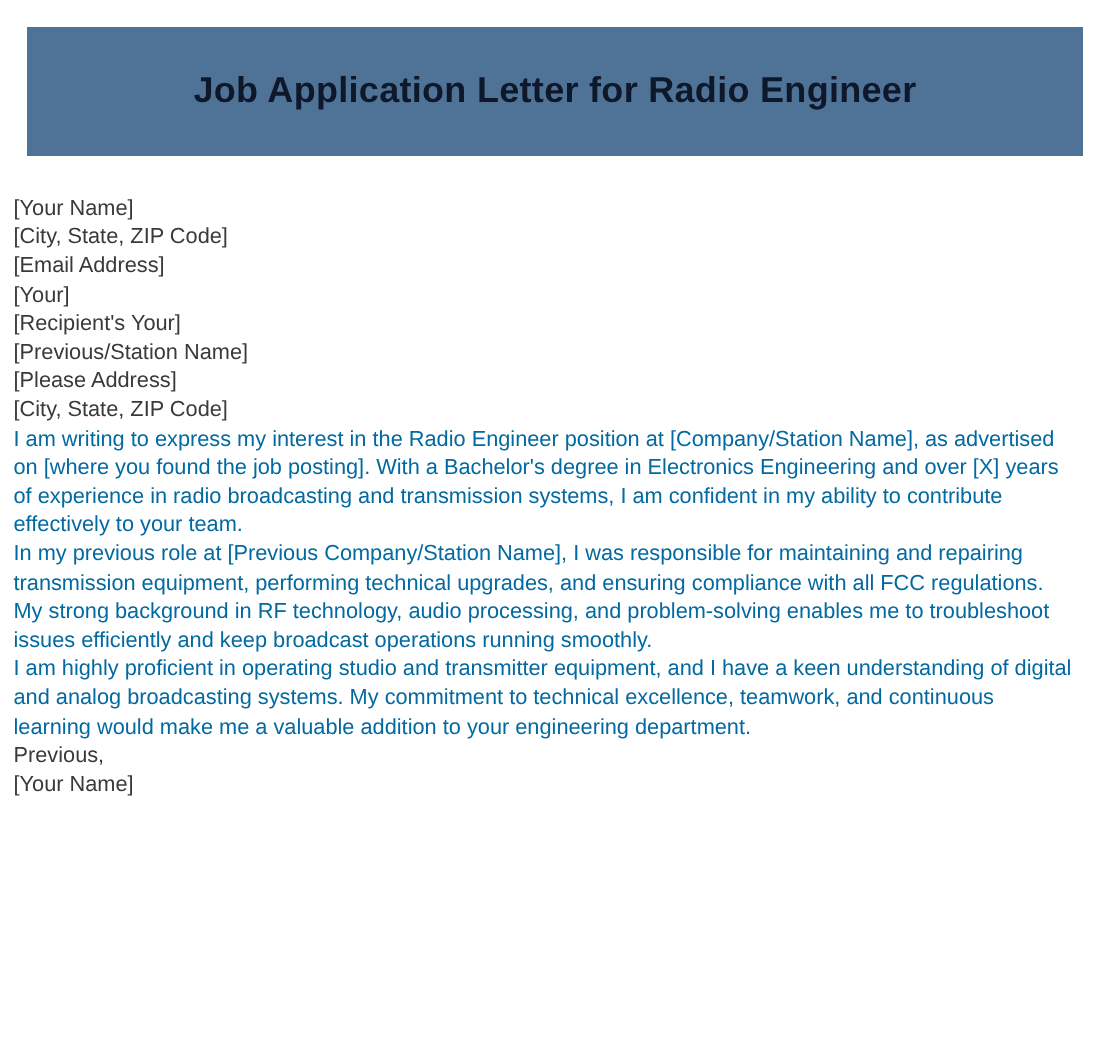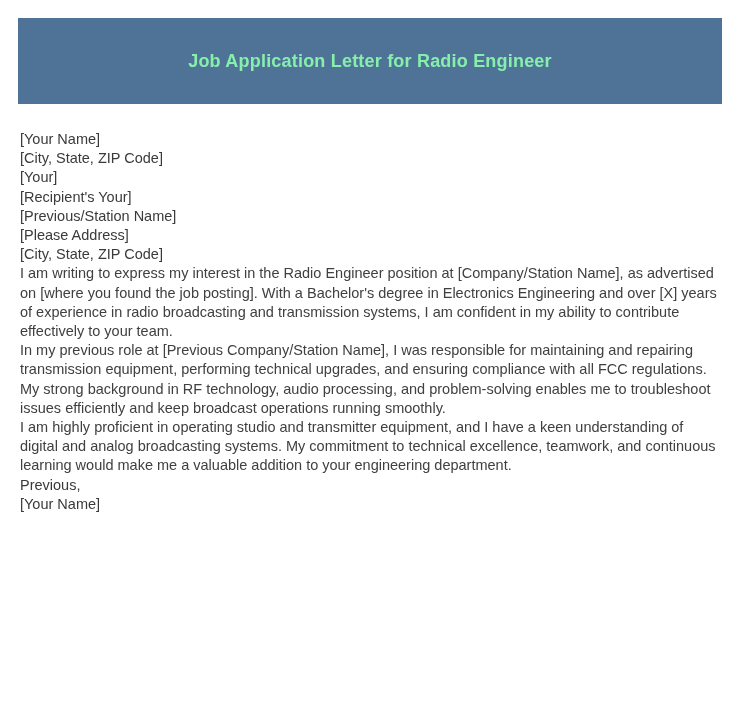--- a/index.html
+++ b/index.html
@@ -23,57 +23,58 @@
   }
   .header-band {
     margin: 18px 18px 0 18px;
     background: #4e7396;
     height: 86px;
     display: flex;
     align-items: center;
     justify-content: center;
   }
   .header-title {
-    color: #86efac;
-    font-size: 18px;
+    color: #0f172a;
+    font-size: 24px;
     font-weight: bold;
     letter-spacing: 0.2px;
     text-align: left;
   }
   .letter-body {
-    padding: 26px 22px 0 20px;
+    padding: 26px 22px 0 9px;
   }
   .line {
     font-size: 14.5px;
     line-height: 19.2px;
     color: #3a3a3a;
     white-space: pre-wrap;
   }
   .para {
     font-size: 14.5px;
     line-height: 19.2px;
-    color: #404040;
+    color: #0369a1;
     text-align: left;
     margin: 0;
   }
 </style>
 </head>
 <body>
 
 <div class="page">
 
   <div class="header-band">
     <div class="header-title">Job Application Letter for Radio Engineer</div>
   </div>
 
   <div class="letter-body">
 
     <div>
       <div class="line">[Your Name]</div>
       <div class="line">[City, State, ZIP Code]</div>
+      <div class="line">[Email Address]</div>
       <div class="line">[Your]</div>
     </div>
 
     <div>
       <div class="line">[Recipient's Your]</div>
       <div class="line">[Previous/Station Name]</div>
       <div class="line">[Please Address]</div>
       <div class="line">[City, State, ZIP Code]</div>
     </div>
 

